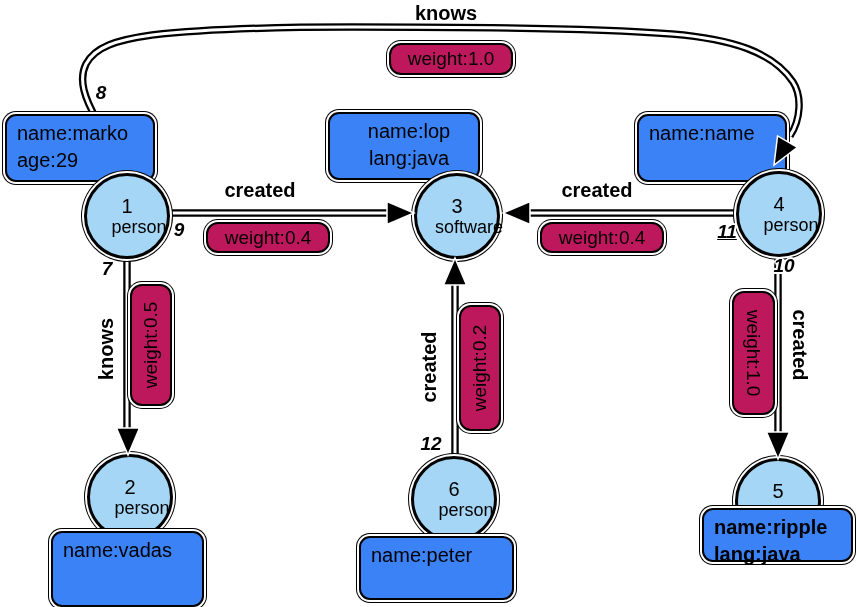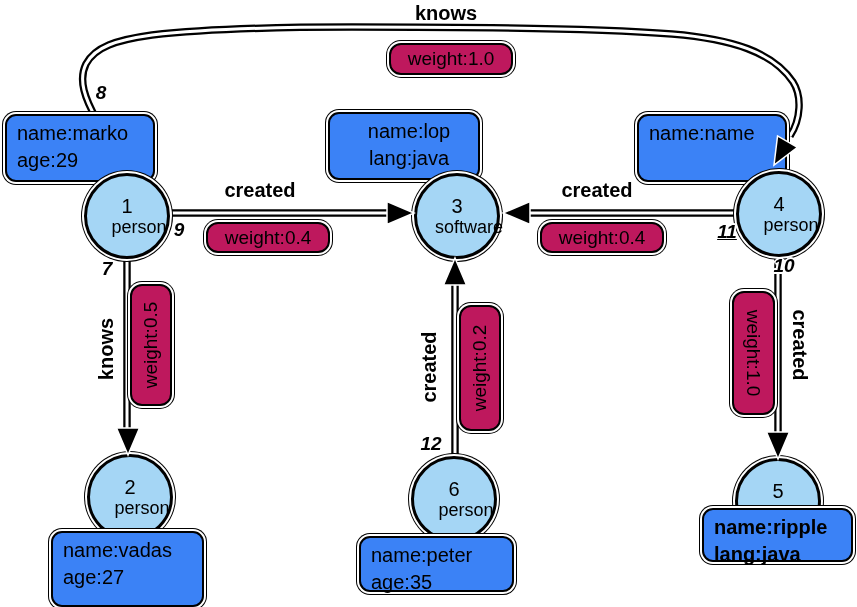--- a/index.html
+++ b/index.html
@@ -81,25 +81,23 @@
     </div>
     <div class="pbox layer-under" style="left: 328px; top: 112px; width: 152px; height: 68px; text-align: center;">
       <div>name:lop</div>
       <div>lang:java</div>
     </div>
     <div class="pbox layer-under" style="left: 637px; top: 114px; width: 150px; height: 68px;">
       <div>name:name</div>
     </div>
     <div class="pbox layer-over" style="left: 51px; top: 531px; width: 153px; height: 76px;">
       <div>name:vadas</div>
-      <div>age:27</div>
     </div>
-    <div class="pbox layer-over" style="left: 359px; top: 536px; width: 155px; height: 56px;">
+    <div class="pbox layer-over" style="left: 359px; top: 536px; width: 155px; height: 64px;">
       <div>name:peter</div>
-      <div>age:35</div>
     </div>
     <div class="pbox layer-over" style="left: 702px; top: 508px; width: 151px; height: 54px; font-weight: bold;">
       <div>name:ripple</div>
       <div>lang:java</div>
     </div>
     <div class="node" style="left: 84px; top: 173px; background: rgb(165, 214, 245);">
       <div class="nid">1</div>
       <div class="ntype">person</div>
     </div>
     <div class="node" style="left: 87px; top: 454px; background: rgb(165, 214, 245);">

